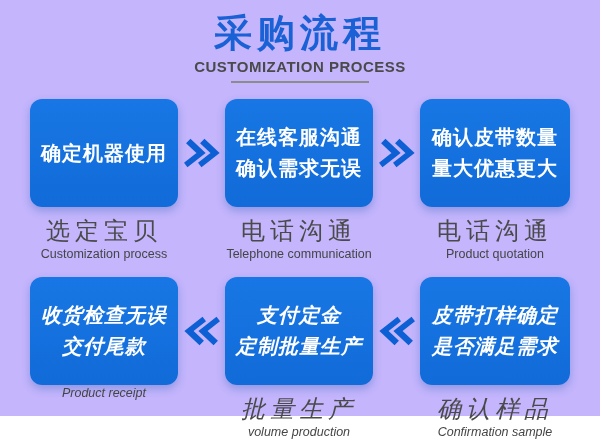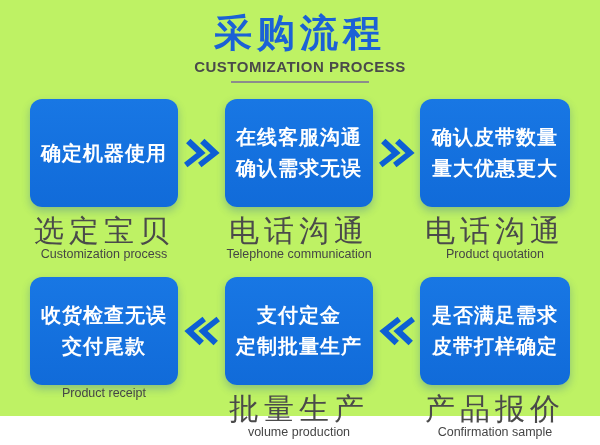--- a/index.html
+++ b/index.html
@@ -2,21 +2,21 @@
 <html style="--title-blue: #1b61d6; --box-blue: #116bd9; --box-blue-light: #1877e4; --arrow-blue: #0d5fd4; --label-gray: #4a4a4a;"><head>
 <meta charset="utf-8">
 <style>
   * { margin: 0; padding: 0; box-sizing: border-box; }
   html, body { background: #ffffff; }
   body {
     font-family: "Liberation Sans", "DejaVu Sans", sans-serif;
     width: 600px; height: 445px;
     overflow: hidden;
   }
-  .page { position: relative; width: 600px; height: 416px; background: #bef264; }
+  .page { position: relative; width: 600px; height: 416px; background: #c4b5fd; }
 
   
   .header { text-align: center; padding-top: 10px; }
   .title {
     color: var(--title-blue, #1b61d6);
     font-size: 38px;
     font-weight: 700;
     letter-spacing: 5px;
     line-height: 46px;
   }
@@ -34,21 +34,21 @@
     background: #8c8c8c;
   }
 
   
   .row {
     display: flex;
     padding-left: 30px;
     align-items: flex-start;
   }
   .row-top { margin-top: 16px; }
-  .row-bottom { margin-top: 15px; }
+  .row-bottom { margin-top: 15px; font-style: italic; }
 
   .step { width: 148px; text-align: center; }
   .step-wide { width: 150px; }
 
   .box {
     height: 108px;
     border-radius: 12px;
     background: linear-gradient(180deg, var(--box-blue-light, #1877e4) 0%, var(--box-blue, #116bd9) 100%);
     box-shadow: 0 4px 9px rgba(23, 82, 170, 0.30);
     color: #ffffff;
@@ -57,21 +57,21 @@
     letter-spacing: 1px;
     display: flex;
     flex-direction: column;
     justify-content: center;
     line-height: 31px;
   }
 
   .label {
     margin-top: 9px;
     color: var(--label-gray, #4a4a4a);
-    font-size: 30px;
+    font-size: 24px;
     letter-spacing: 5px;
     line-height: 30px;
     white-space: nowrap;
   }
   .caption {
     margin-top: 1px;
     color: #454545;
     font-size: 12.5px;
     line-height: 15px;
     white-space: nowrap;
@@ -171,22 +171,22 @@
 
     <div class="arrow-gap">
       <svg width="38" height="32" viewBox="0 0 38 32" aria-hidden="true">
         <path class="chev" d="M34 4 L20 16 L34 28"></path>
         <path class="chev" d="M20 4 L6 16 L20 28"></path>
       </svg>
     </div>
 
     <div class="step step-wide">
       <div class="box">
+        <div>皮带打样确定</div>
         <div>是否满足需求</div>
-        <div>皮带打样确定</div>
       </div>
-      <div class="label">产品报价</div>
+      <div class="label">确认样品</div>
       <div class="caption">Confirmation sample</div>
     </div>
 
   </div>
 
 </div>
 
 </body></html>

